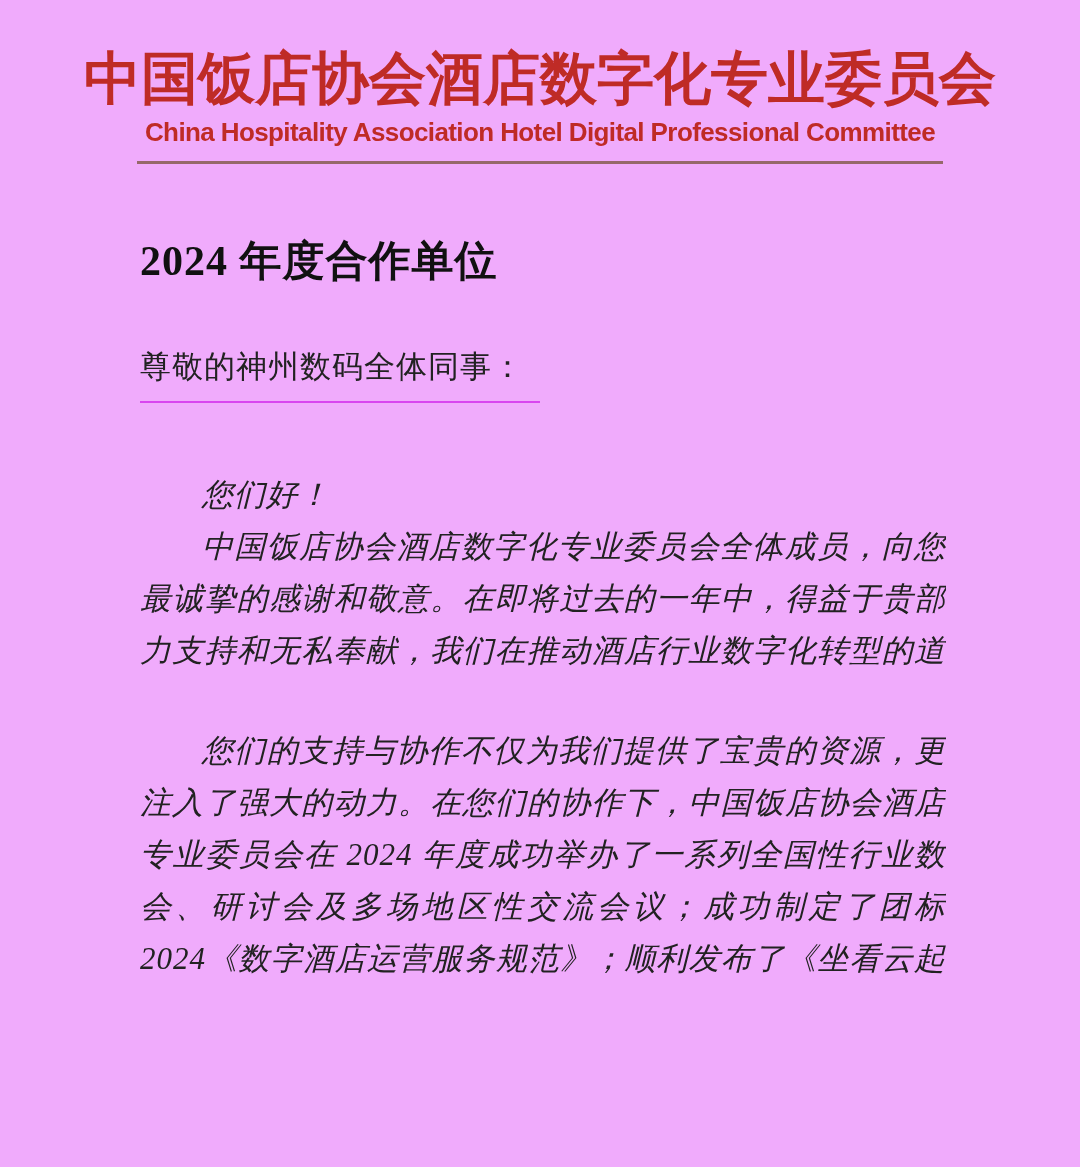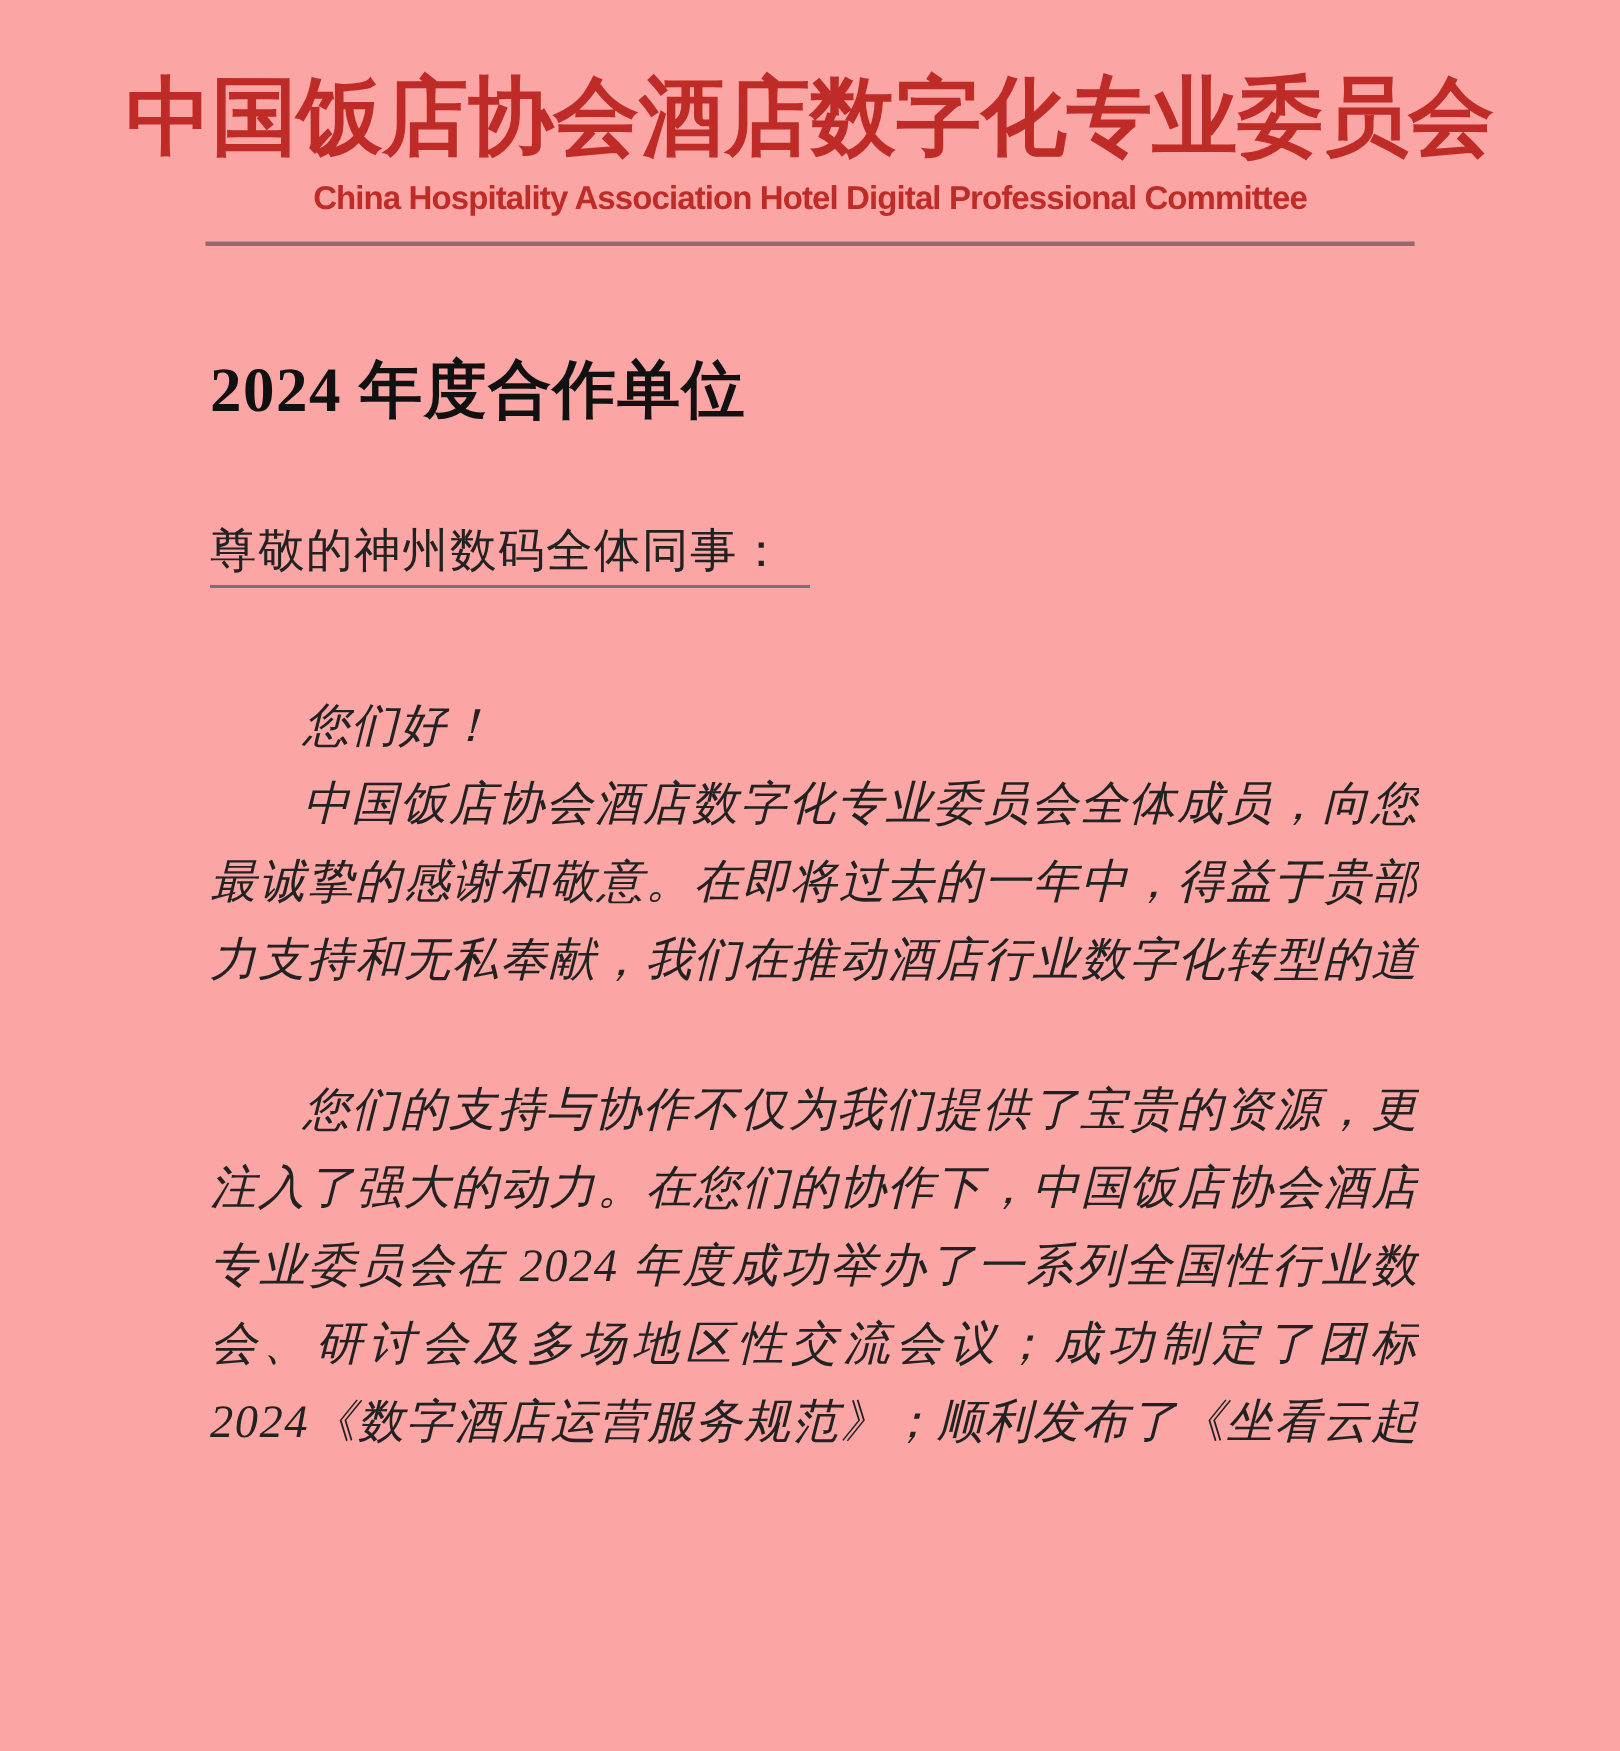--- a/index.html
+++ b/index.html
@@ -4,21 +4,21 @@
 <style>
   html, body {
     margin: 0;
     padding: 0;
     background: #ffffff;
   }
   .page {
     position: relative;
     width: 1080px;
     height: 1167px;
-    background: #fca5a5;
+    background: #f0abfc;
     overflow: hidden;
     font-family: "Liberation Serif", "DejaVu Serif", serif;
     color: #222222;
   }
   .content {
     width: 806px;
     margin-left: 140px;
   }
   
   .letterhead {
@@ -28,21 +28,21 @@
   .org-cn {
     font-size: 57px;
     font-weight: bold;
     line-height: 70px;
     letter-spacing: 0px;
     white-space: nowrap;
     font-family: "Liberation Serif", "DejaVu Serif", serif;
   }
   .org-en {
     margin-top: 2px;
-    font-size: 22px;
+    font-size: 26px;
     font-weight: bold;
     letter-spacing: -0.6px;
     white-space: nowrap;
     line-height: 32px;
     font-family: "Liberation Sans", "DejaVu Sans", sans-serif;
   }
   .head-divider {
     margin: 13px auto 0 auto;
     width: 806px;
     height: 0;
@@ -61,22 +61,22 @@
     letter-spacing: 1px;
   }
   
   .salutation-row {
     margin-top: 55px;
     font-size: 31px;
     line-height: 40px;
   }
   .salutation {
     display: inline-block;
-    border-bottom: 2px solid #737373;
-    padding-bottom: 3px;
+    border-bottom: 2px solid #d946ef;
+    padding-bottom: 14px;
     padding-right: 16px;
     letter-spacing: 1px;
   }
   
   .letter-body {
     margin-top: 66px;
     font-size: 31px;
   }
   .paragraph + .paragraph {
     margin-top: 48px;

